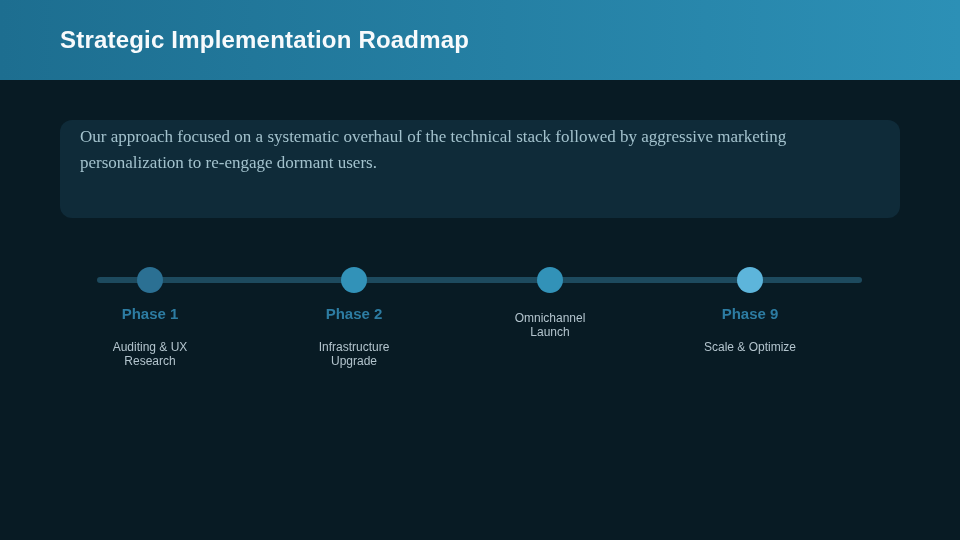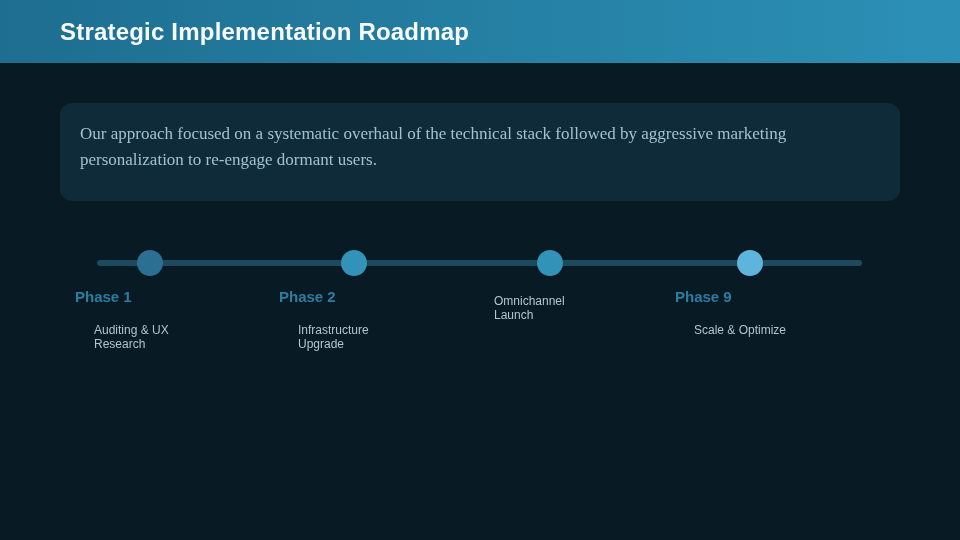--- a/index.html
+++ b/index.html
@@ -12,39 +12,39 @@
     overflow: hidden;
     background: var(--background, #081b24);
     font-family: "Liberation Sans", sans-serif;
   }
   .slide {
     position: relative;
     width: 960px;
     height: 540px;
   }
   .header {
-    height: 63px;
+    height: 80px;
     display: flex;
     align-items: center;
     padding: 12px 60px;
     box-sizing: border-box;
     background: linear-gradient(90deg, var(--header-gradient-left, #1d6e90), var(--header-gradient-right, #2c90b6));
   }
   .title {
     margin: 0;
     font-size: 24px;
     font-weight: 700;
     letter-spacing: 0.2px;
     color: var(--title-text, #f7fafc);
   }
   .summary-card {
     margin: 40px 60px 16px;
     height: 98px;
     box-sizing: border-box;
-    padding: 18px 20px;
+    padding: 4px 20px;
     border-radius: 12px;
     background: var(--card-background, #0f2b39);
   }
   .summary-text {
     margin: 0;
     max-width: 745px;
     font-family: "Liberation Serif", serif;
     font-size: 17px;
     line-height: 26px;
     color: var(--card-text, #a3c2cd);
@@ -60,21 +60,21 @@
     top: 10px;
     width: 765px;
     height: 6px;
     border-radius: 3px;
     background: var(--track, #1d4a5e);
   }
   .phase {
     position: absolute;
     top: 0;
     width: 150px;
-    text-align: left;
+    text-align: center;
   }
   .phase-1 { left: 75px; }
   .phase-2 { left: 279px; }
   .phase-3 { left: 475px; }
   .phase-4 { left: 675px; }
   .dot {
     width: 26px;
     height: 26px;
     border-radius: 50%;
     margin: 0 auto;

